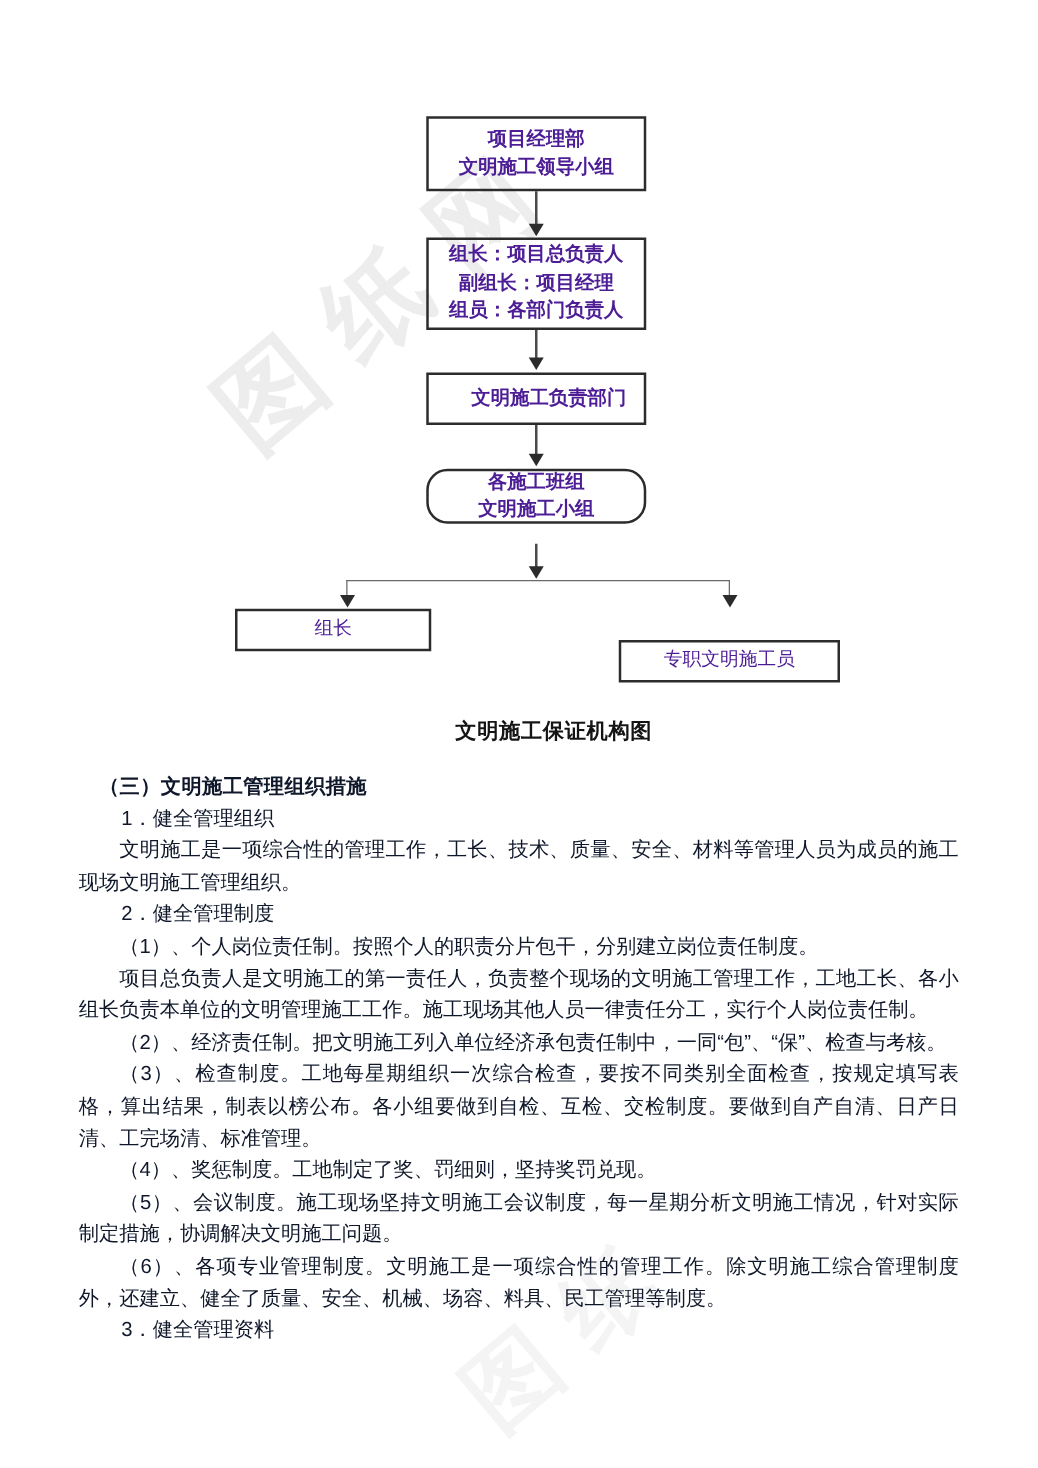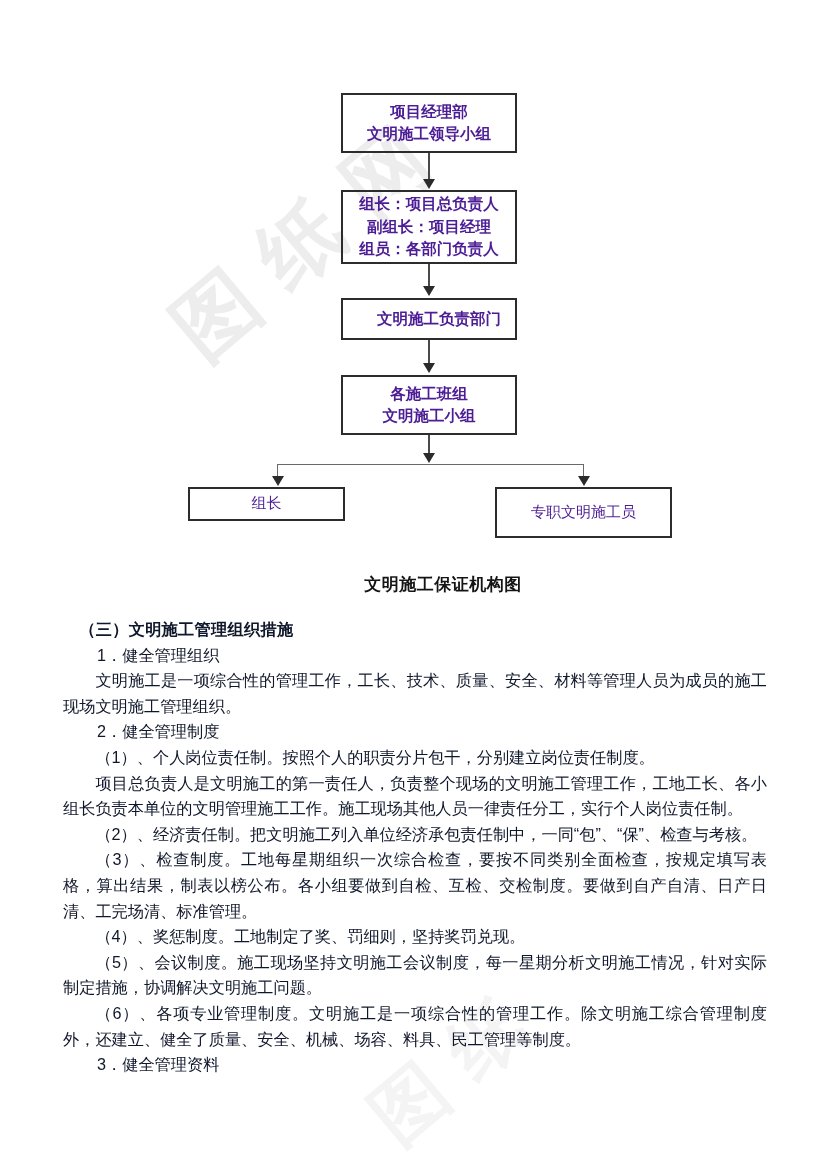--- a/index.html
+++ b/index.html
@@ -91,23 +91,23 @@
     height: 0;
     border-left: 6px solid transparent;
     border-right: 6px solid transparent;
     border-top: 10px solid #2b2b2b;
   }
 
   
   #box-leader      { left:341px; top:93px;  width:176px; height:60px; }
   #box-members     { left:341px; top:190px; width:176px; height:74px; }
   #box-dept        { left:341px; top:298px; width:176px; height:42px;padding-left:20px; }
-  #box-teams       { left:341px; top:375px; width:176px; height:60px; }
+  #box-teams       { left:341px; top:375px; width:176px; height:44px;border-radius:17px; }
   #box-groupleader { left:188px; top:487px; width:157px; height:34px; }
-  #box-inspector   { left:495px; top:487px; width:177px; height:51px;justify-content:center; }
+  #box-inspector   { left:495px; top:512px; width:177px; height:34px;justify-content:center; }
 
   
   #conn1      { left:428px; top:153px; width:2px;  height:28px; }
   #conn1-head { left:423px; top:179px; }
   #conn2      { left:428px; top:264px; width:2px;  height:24px; }
   #conn2-head { left:423px; top:286px; }
   #conn3      { left:428px; top:340px; width:2px;  height:25px; }
   #conn3-head { left:423px; top:363px; }
   #conn4      { left:428px; top:435px; width:2px;  height:20px; }
   #conn4-head { left:423px; top:453px; }

